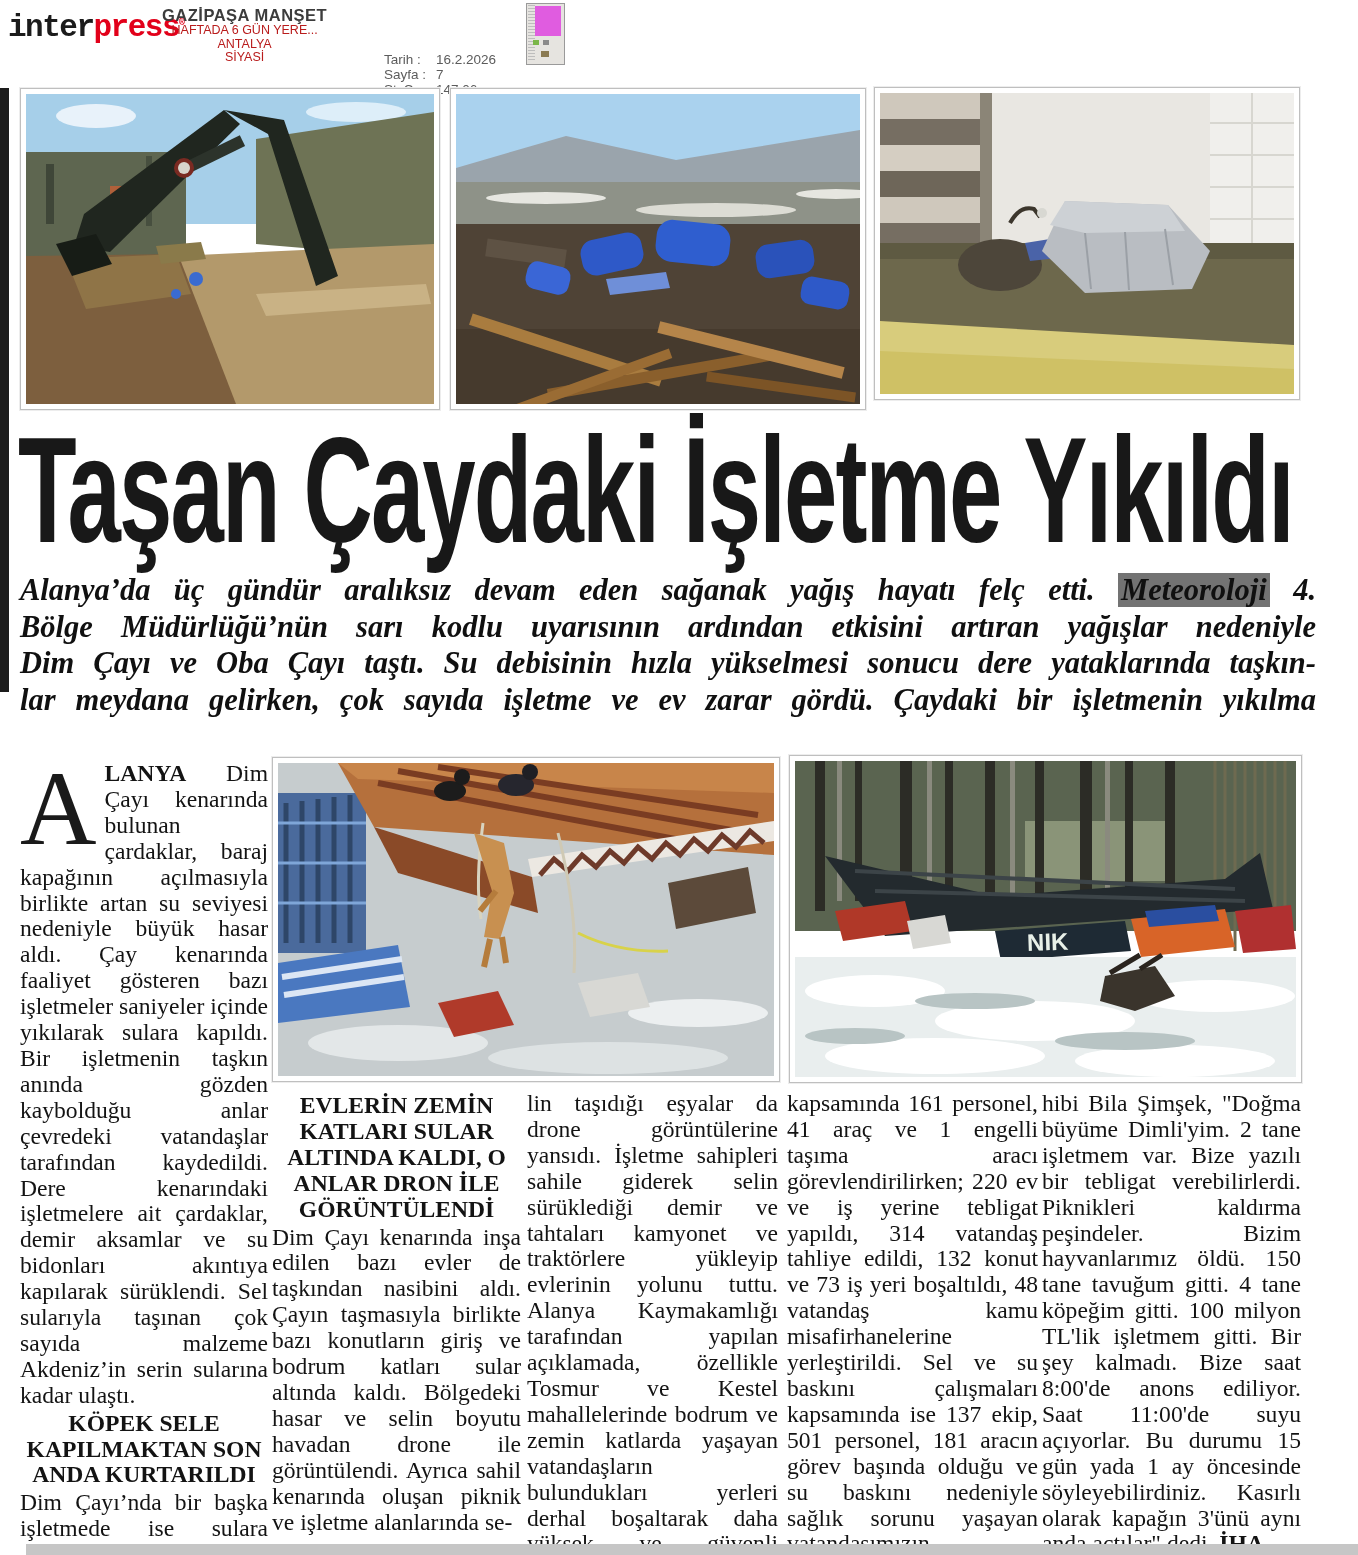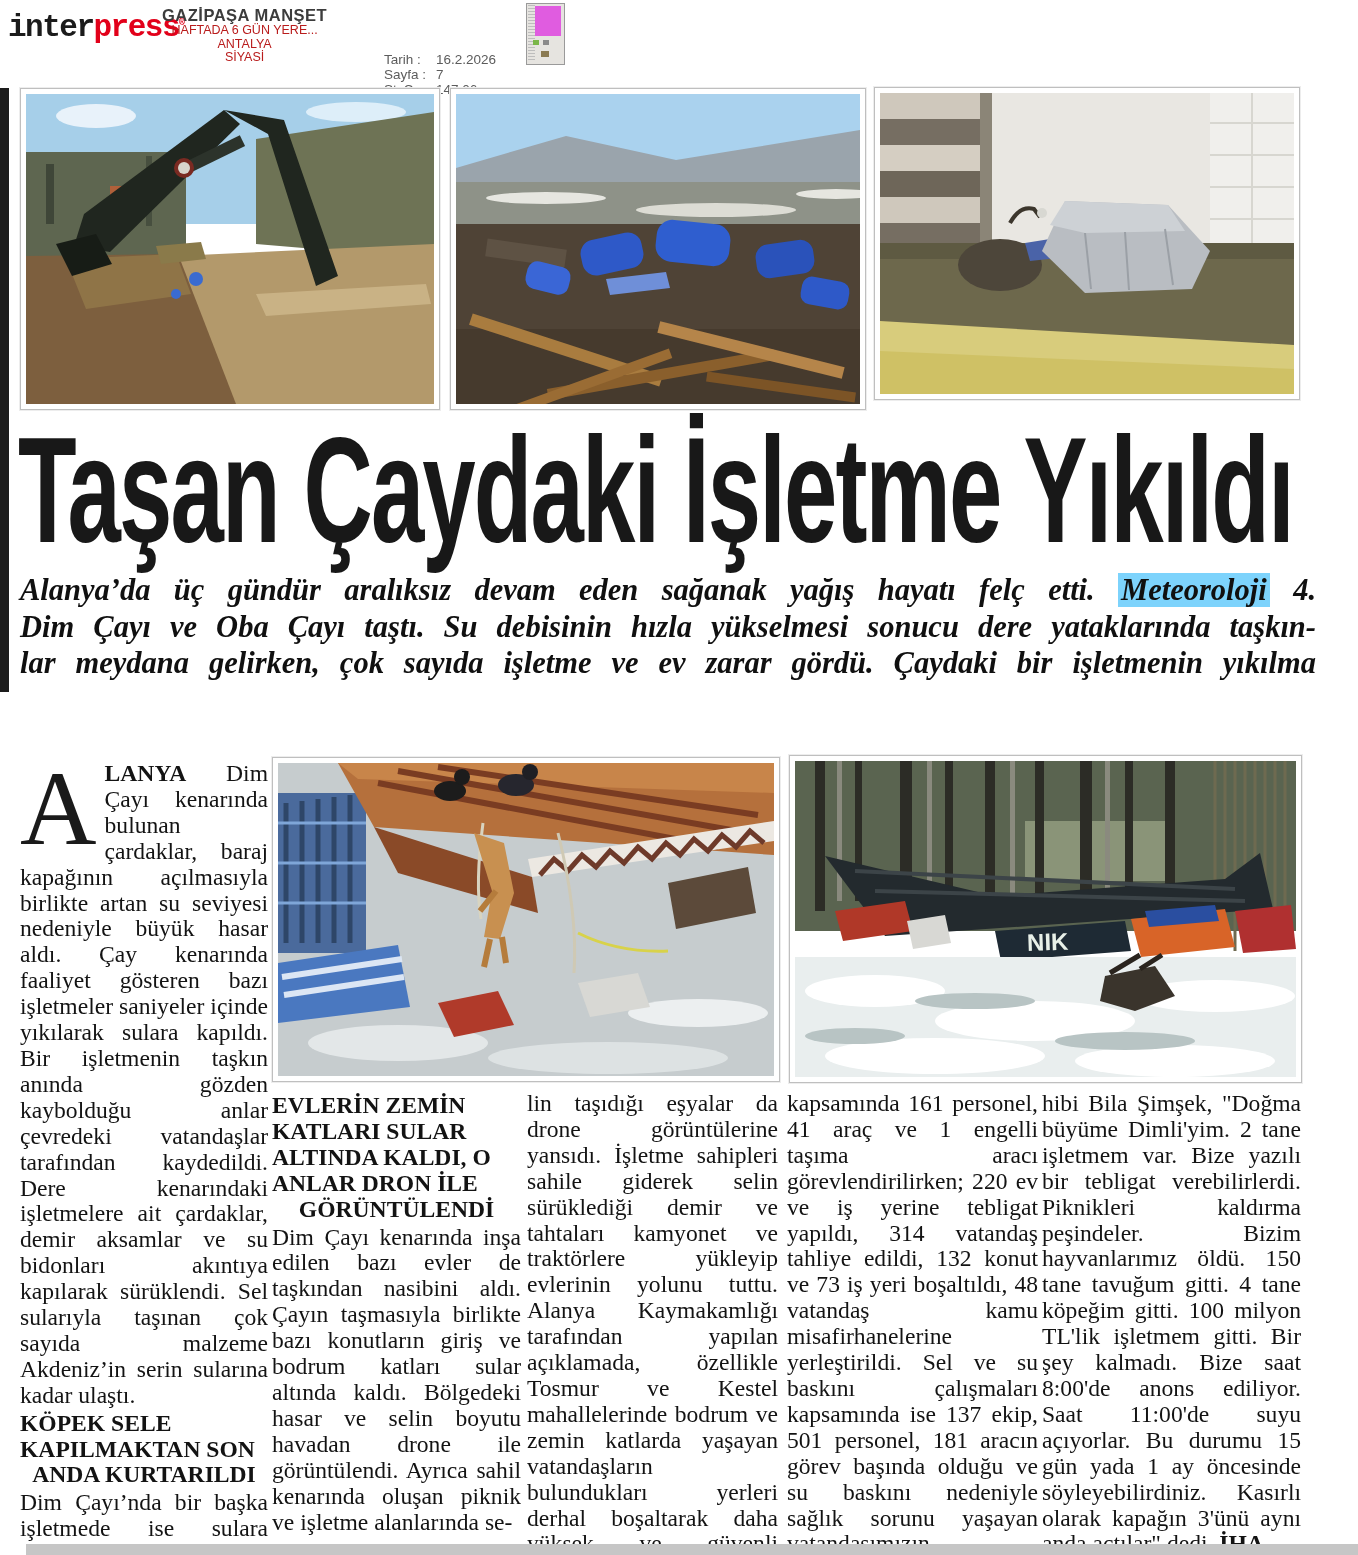--- a/index.html
+++ b/index.html
@@ -38,26 +38,26 @@
   .headline{position:absolute;left:18px;top:416px;width:1330px;height:152px;overflow:visible;}
   .headline .in{font-family:"Liberation Sans",sans-serif;font-weight:bold;font-size:150px;
       line-height:148px;color:#181818;transform:scaleX(.64);transform-origin:0 50%;
       white-space:nowrap;letter-spacing:-3px;}
 
   
   .lede{position:absolute;left:20px;top:572px;width:1296px;
         font-style:italic;font-weight:bold;font-size:30.5px;line-height:36.6px;color:#101010;}
   .lede .ln{text-align:justify;}
   .lede .ln.j{text-align-last:justify;}
-  .hl{background:#7dd3fc;padding:0 3px;}
+  .hl{background:#737373;padding:0 3px;}
 
   
   .col{position:absolute;font-size:23.6px;line-height:25.9px;text-align:justify;overflow:hidden;}
   .col p{margin:0;text-align:justify;}
-  .subhead{font-weight:bold;text-align:left;text-align-last:center;margin:2px 0;}
+  .subhead{font-weight:bold;text-align:center;text-align-last:center;margin:2px 0;}
   .dropcap{float:left;font-size:106px;line-height:84px;padding:6px 8px 0 0;color:#1a1a1a;}
   .c1{left:20px;top:761px;width:248px;height:784px;}
   .c2{left:272px;top:1091px;width:249px;height:454px;}
   .c3{left:527px;top:1091px;width:251px;height:454px;}
   .c4{left:787px;top:1091px;width:251px;height:454px;}
   .c5{left:1042px;top:1091px;width:259px;height:454px;}
 </style>
 </head>
 <body>
 
@@ -179,20 +179,21 @@
       <path d="M205 140 l6 56 M245 139 l4 58 M285 136 l8 56" stroke="#9ba0a6" stroke-width="2" fill="none"></path>
     </svg>
   </div>
 
   <div class="headline">
     <div class="in">Taşan Çaydaki İşletme Yıkıldı</div>
   </div>
 
   <div class="lede">
     <div class="ln j"><span>Alanya’da üç gündür aralıksız devam eden sağanak yağış hayatı felç etti. </span><span class="hl">Meteoroloji</span><span> 4.</span></div>
+    <div class="ln j">Bölge Müdürlüğü’nün sarı kodlu uyarısının ardından etkisini artıran yağışlar nedeniyle</div>
     <div class="ln j">Dim Çayı ve Oba Çayı taştı. Su debisinin hızla yükselmesi sonucu dere yataklarında taşkın-</div>
     <div class="ln j">lar meydana gelirken, çok sayıda işletme ve ev zarar gördü. Çaydaki bir işletmenin yıkılma</div>
   </div>
 
   <div class="pframe" style="left:272px;top:757px;">
     <svg width="496" height="313" viewBox="0 0 496 313">
       <rect width="496" height="313" fill="#c6ccce"></rect>
       <ellipse cx="120" cy="280" rx="90" ry="18" fill="#e3e7e8"></ellipse>
       <ellipse cx="330" cy="295" rx="120" ry="16" fill="#dde2e3"></ellipse>
       <ellipse cx="420" cy="250" rx="70" ry="14" fill="#eceff0"></ellipse>

